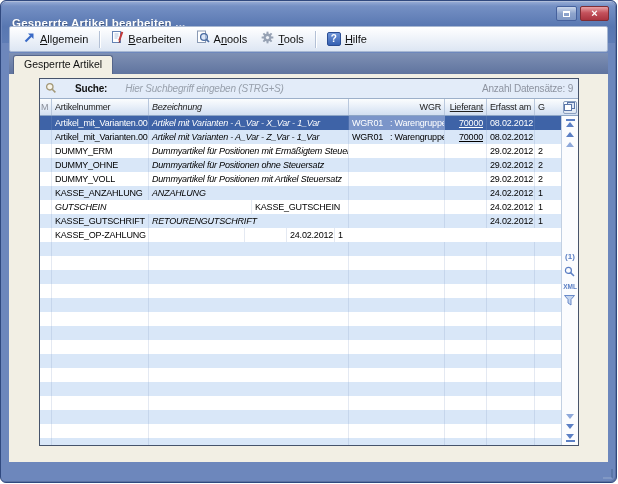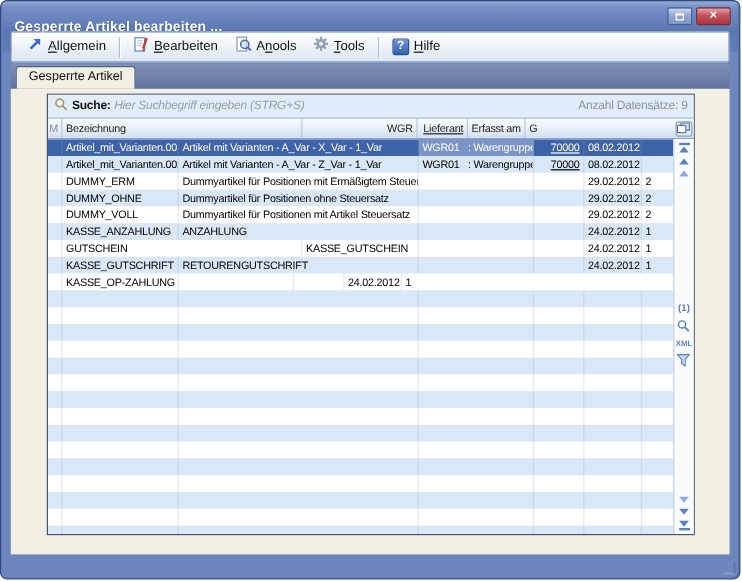--- a/index.html
+++ b/index.html
@@ -46,21 +46,21 @@
 
   
   .panel { position:absolute; top:73px; left:8px; right:8px; bottom:20px; background:#f2efe4; }
 
   
   .grid { position:absolute; left:30px; top:4px; width:540px; height:368px;
     border:1px solid #46536b; background:#fff; display:flex; flex-direction:column;
     font-size:9px; letter-spacing:-0.2px; }
 
   .search-row { height:20px; background:#e3ecf9; border-bottom:1px solid #9db0ca;
-    display:flex; align-items:center; padding:0 5px; gap:3px; font-size:10px; flex:none; }
+    display:flex; align-items:center; padding:0 5px; gap:18px; font-size:10px; flex:none; }
   .search-label { font-weight:bold; color:#111; }
   .search-placeholder { font-style:italic; color:#98a0ac; }
   .search-count { margin-left:auto; color:#8d93a0; }
 
   .header-row { height:17px; display:flex; flex:none;
     background:linear-gradient(#fbfdfe,#e9f0f9 45%,#d2dff1); border-bottom:1px solid #8ea6c6; }
   .hcell { border-right:1px solid #b9c8dd; padding:0 3px; line-height:16px; color:#222;
     overflow:hidden; white-space:nowrap; }
   .hcell.c-m { color:#8a8f99; padding:0 1px; }
   .h-picker { width:17px; flex:none; display:flex; align-items:center; justify-content:center; }
@@ -70,21 +70,21 @@
   .grid-body { flex:1; display:flex; min-height:0; }
   .rows { flex:1; overflow:hidden; }
   .row { height:14px; display:flex; background:#fff; }
   .row.stripe { background:#d9e7f8; }
   .row.selected { background:#3e63a7; color:#fff; }
   .row.selected .c-wgr { background:#7b95c9; }
   .cell { padding:0 3px; line-height:14px; overflow:hidden; white-space:pre;
     border-right:1px solid rgba(130,155,195,.22); }
   .c-m    { width:12px;  flex:none; }
   .c-art  { width:97px;  flex:none; }
-  .c-bez  { width:200px; flex:none; }
+  .c-bez  { width:200px; flex:none;font-style:italic; }
   .c-wgr  { width:96px;  flex:none;text-align:right; }
   .c-lief { width:42px;  flex:none; text-align:right;text-decoration:underline; }
   .c-erf  { width:48px;  flex:none; }
   .c-g    { flex:1; border-right:none; }
 
   
   .strip { width:17px; flex:none; border-left:1px solid #c2d0e2; background:#fbfcfe;
     display:flex; flex-direction:column; align-items:center; justify-content:space-between;
     padding:3px 0; }
   .strip-group { display:flex; flex-direction:column; align-items:center; gap:5px; }
@@ -193,20 +193,21 @@
             <path d="M7.2 7.2 L10.4 10.4" stroke="#a39878" stroke-width="1.6"></path>
           </svg>
         </span>
         <span class="search-label">Suche:</span>
         <span class="search-placeholder">Hier Suchbegriff eingeben (STRG+S)</span>
         <span class="search-count">Anzahl Datensätze: 9</span>
       </div>
 
       <div class="header-row">
         <div class="hcell c-m">M</div>
+        <div class="hcell c-art">Artikelnummer</div>
         <div class="hcell c-bez">Bezeichnung</div>
         <div class="hcell c-wgr">WGR</div>
         <div class="hcell c-lief">Lieferant</div>
         <div class="hcell c-erf">Erfasst am</div>
         <div class="hcell c-g">G</div>
         <div class="h-picker">
           <div class="picker-btn">
             <svg width="11" height="10" viewBox="0 0 11 10">
               <rect x="3.5" y="0.5" width="7" height="6" fill="#dce6f4" stroke="#5b76a8"></rect>
               <rect x="0.5" y="2.5" width="7" height="6" fill="#fff" stroke="#5b76a8"></rect>

